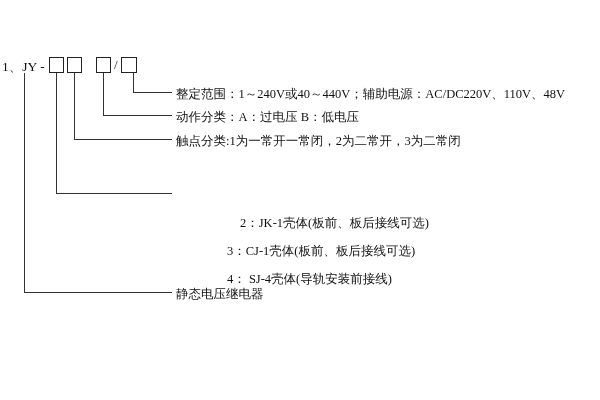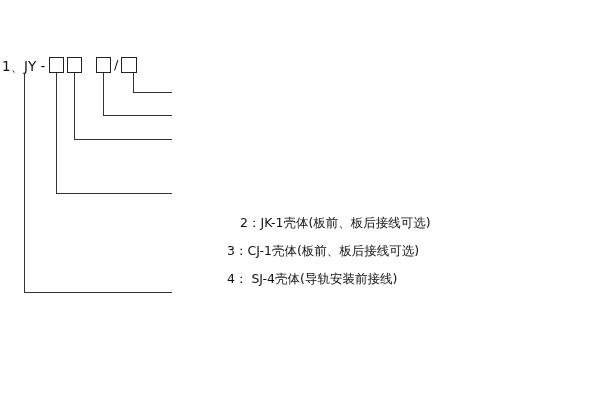--- a/index.html
+++ b/index.html
@@ -11,20 +11,21 @@
     height: 400px;
     background: #ffffff;
     font-family: "DejaVu Sans", "Liberation Sans", sans-serif;
     color: #1a1a1a;
     overflow: hidden;
   }
   #diagram {
     position: relative;
     width: 600px;
     height: 364px;
+    font-family: Liberation Serif, serif;
   }
   .code-label {
     position: absolute;
     font-size: 13.5px;
     line-height: 1;
     white-space: nowrap;
     color: #111;
   }
   .box {
     position: absolute;
@@ -77,21 +78,25 @@
 
   <div class="vline" style="left:74px; top:73px; height:66px;"></div>
   <div class="hline" style="left:74px; top:139px; width:98px;"></div>
 
   <div class="vline" style="left:56px; top:73px; height:120px;"></div>
   <div class="hline" style="left:56px; top:193px; width:116px;"></div>
 
   <div class="vline" style="left:24px; top:73px; height:219px;"></div>
   <div class="hline" style="left:24px; top:292px; width:148px;"></div>
 
+  <div class="desc" style="left:176px; top:85px;">整定范围：1～240V或40～440V；辅助电源：AC/DC220V、110V、48V</div>
 
+  <div class="desc" style="left:176px; top:108px;">动作分类：A：过电压  B：低电压</div>
 
+  <div class="desc" style="left:176px; top:132px;">触点分类:1为一常开一常闭，2为二常开，3为二常闭</div>
 
   <div class="desc" style="left:240px; top:214px;">2：JK-1壳体(板前、板后接线可选)</div>
   <div class="desc" style="left:227px; top:242px;text-align:center;">3：CJ-1壳体(板前、板后接线可选)</div>
   <div class="desc" style="left:227px; top:270px;">4： SJ-4壳体(导轨安装前接线)</div>
 
+  <div class="desc" style="left:176px; top:285px;">静态电压继电器</div>
 
 </div>
 
 </body></html>

